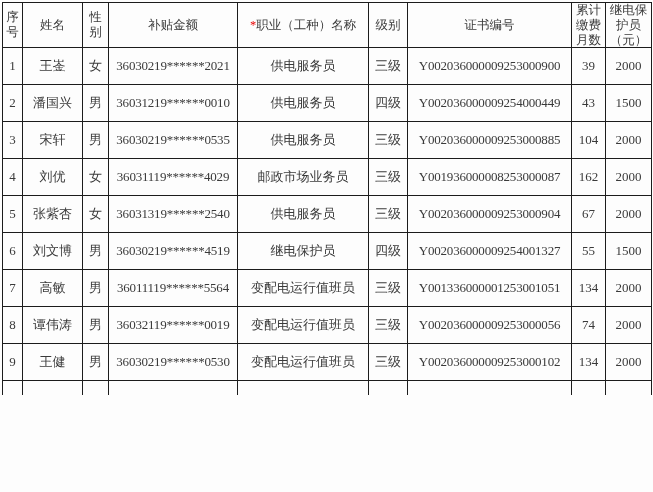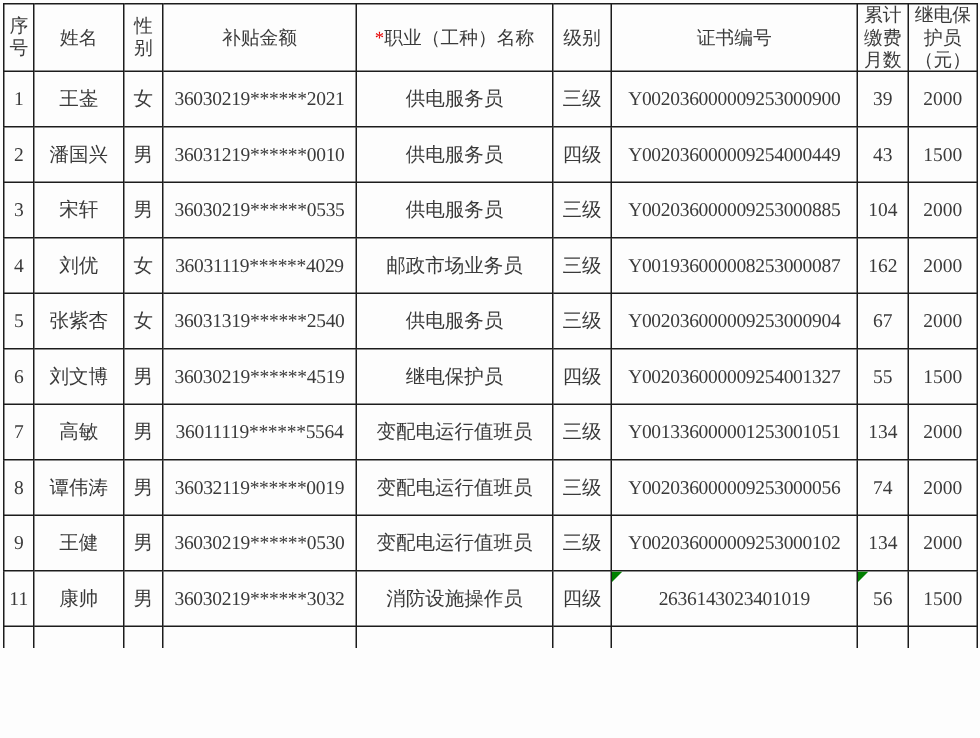--- a/index.html
+++ b/index.html
@@ -152,31 +152,20 @@
           <td>9</td>
           <td>王健</td>
           <td>男</td>
           <td class="num">36030219******0530</td>
           <td>变配电运行值班员</td>
           <td>三级</td>
           <td class="num">Y002036000009253000102</td>
           <td>134</td>
           <td>2000</td>
         </tr>
-        <tr class="row">
-          <td>11</td>
-          <td>康帅</td>
-          <td>男</td>
-          <td class="num">36030219******3032</td>
-          <td>消防设施操作员</td>
-          <td>四级</td>
-          <td class="num">2636143023401019<i class="flag"></i></td>
-          <td>56<i class="flag"></i></td>
-          <td>1500</td>
-        </tr>
         <tr class="partial">
           <td></td>
           <td></td>
           <td></td>
           <td></td>
           <td></td>
           <td></td>
           <td></td>
           <td></td>
           <td></td>

